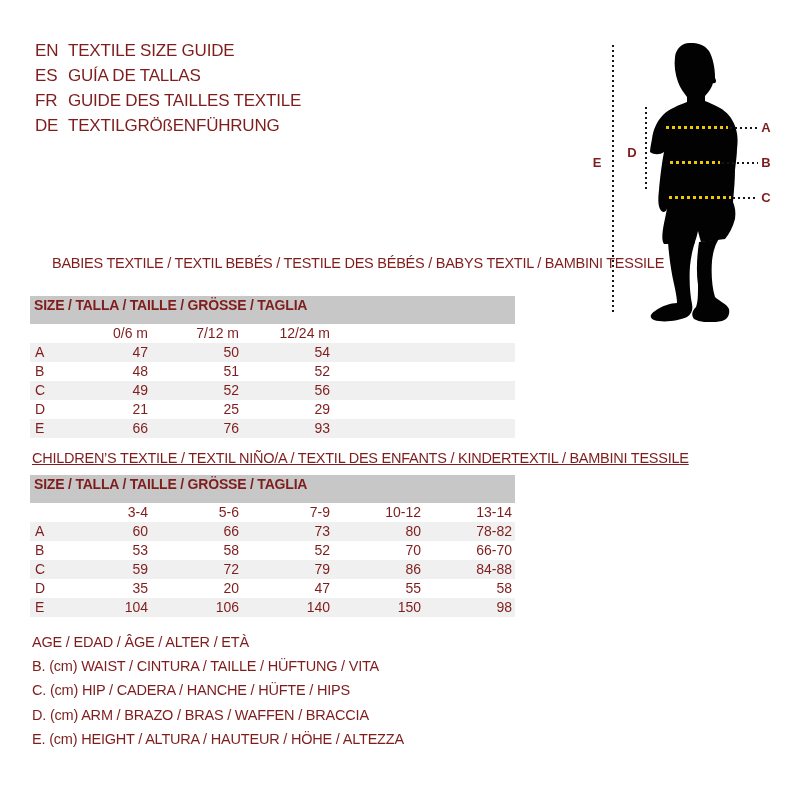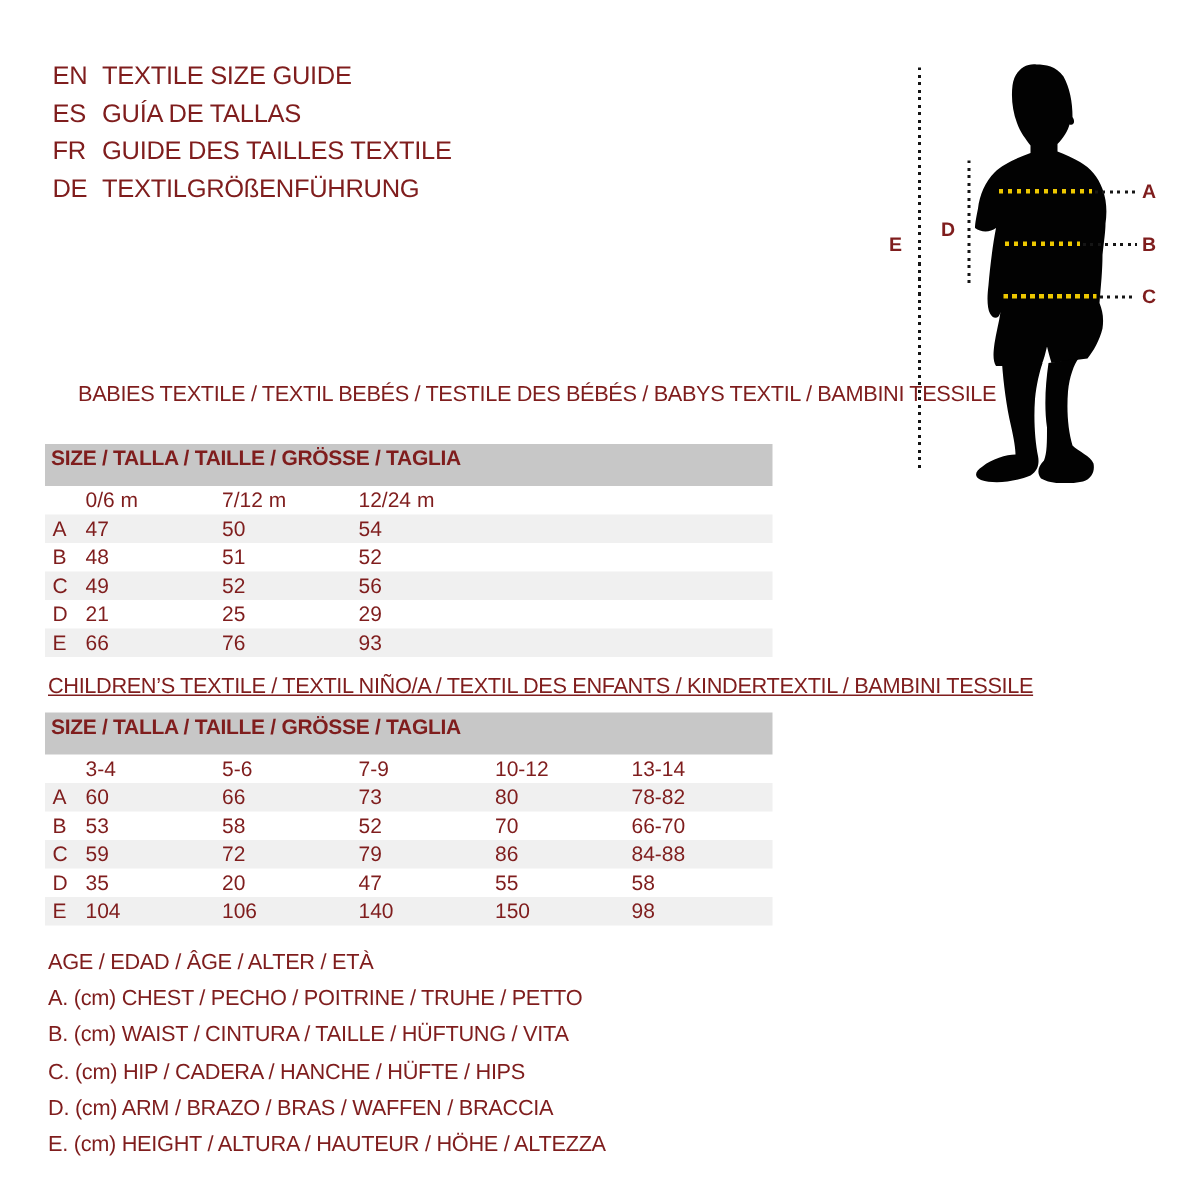--- a/index.html
+++ b/index.html
@@ -20,21 +20,21 @@
   .hdots-y{position:absolute;height:3px;z-index:3;background-image:repeating-linear-gradient(to right,#eec800 0 3px,transparent 3px 6px);}
   .hdots-b{position:absolute;height:2px;background-image:repeating-linear-gradient(to right,#151515 0 2px,transparent 2px 5px);}
   .mlabel{position:absolute;font-size:13px;font-weight:bold;width:16px;text-align:center;}
   
   .sec-title{position:absolute;font-size:14.5px;font-weight:500;letter-spacing:-0.25px;white-space:nowrap;}
   .table{position:absolute;width:485px;font-size:14px;}
   .t-head{height:28px;line-height:18px;background:#c7c7c7;padding-left:4px;font-size:14px;font-weight:700;letter-spacing:-0.2px;}
   .t-row{display:flex;height:19px;line-height:19px;}
   .t-row.alt{background:#f0f0f0;}
   .t-letter{flex:0 0 22px;padding-left:5px;}
-  .t-cell{flex:0 0 91px;text-align:left;}
+  .t-cell{flex:0 0 91px;text-align:right;}
   
   .legend{position:absolute;left:32px;top:630px;font-size:14.5px;font-weight:500;line-height:24.2px;letter-spacing:-0.2px;}
 </style>
 </head>
 <body>
 
 <div class="page">
 
   <div class="langs">
     <div class="lang-row">
@@ -170,20 +170,19 @@
       <span class="t-cell">104</span>
       <span class="t-cell">106</span>
       <span class="t-cell">140</span>
       <span class="t-cell">150</span>
       <span class="t-cell">98</span>
     </div>
   </div>
 
   <div class="legend">
     <div>AGE / EDAD / ÂGE / ALTER / ETÀ</div>
-    <div>A. (cm) CHEST / PECHO / POITRINE / TRUHE / PETTO</div>
     <div>B. (cm) WAIST / CINTURA / TAILLE / HÜFTUNG / VITA</div>
     <div>C. (cm) HIP / CADERA / HANCHE / HÜFTE / HIPS</div>
     <div>D. (cm) ARM / BRAZO / BRAS / WAFFEN / BRACCIA</div>
     <div>E. (cm) HEIGHT / ALTURA / HAUTEUR / HÖHE / ALTEZZA</div>
   </div>
 
 </div>
 
 </body></html>

